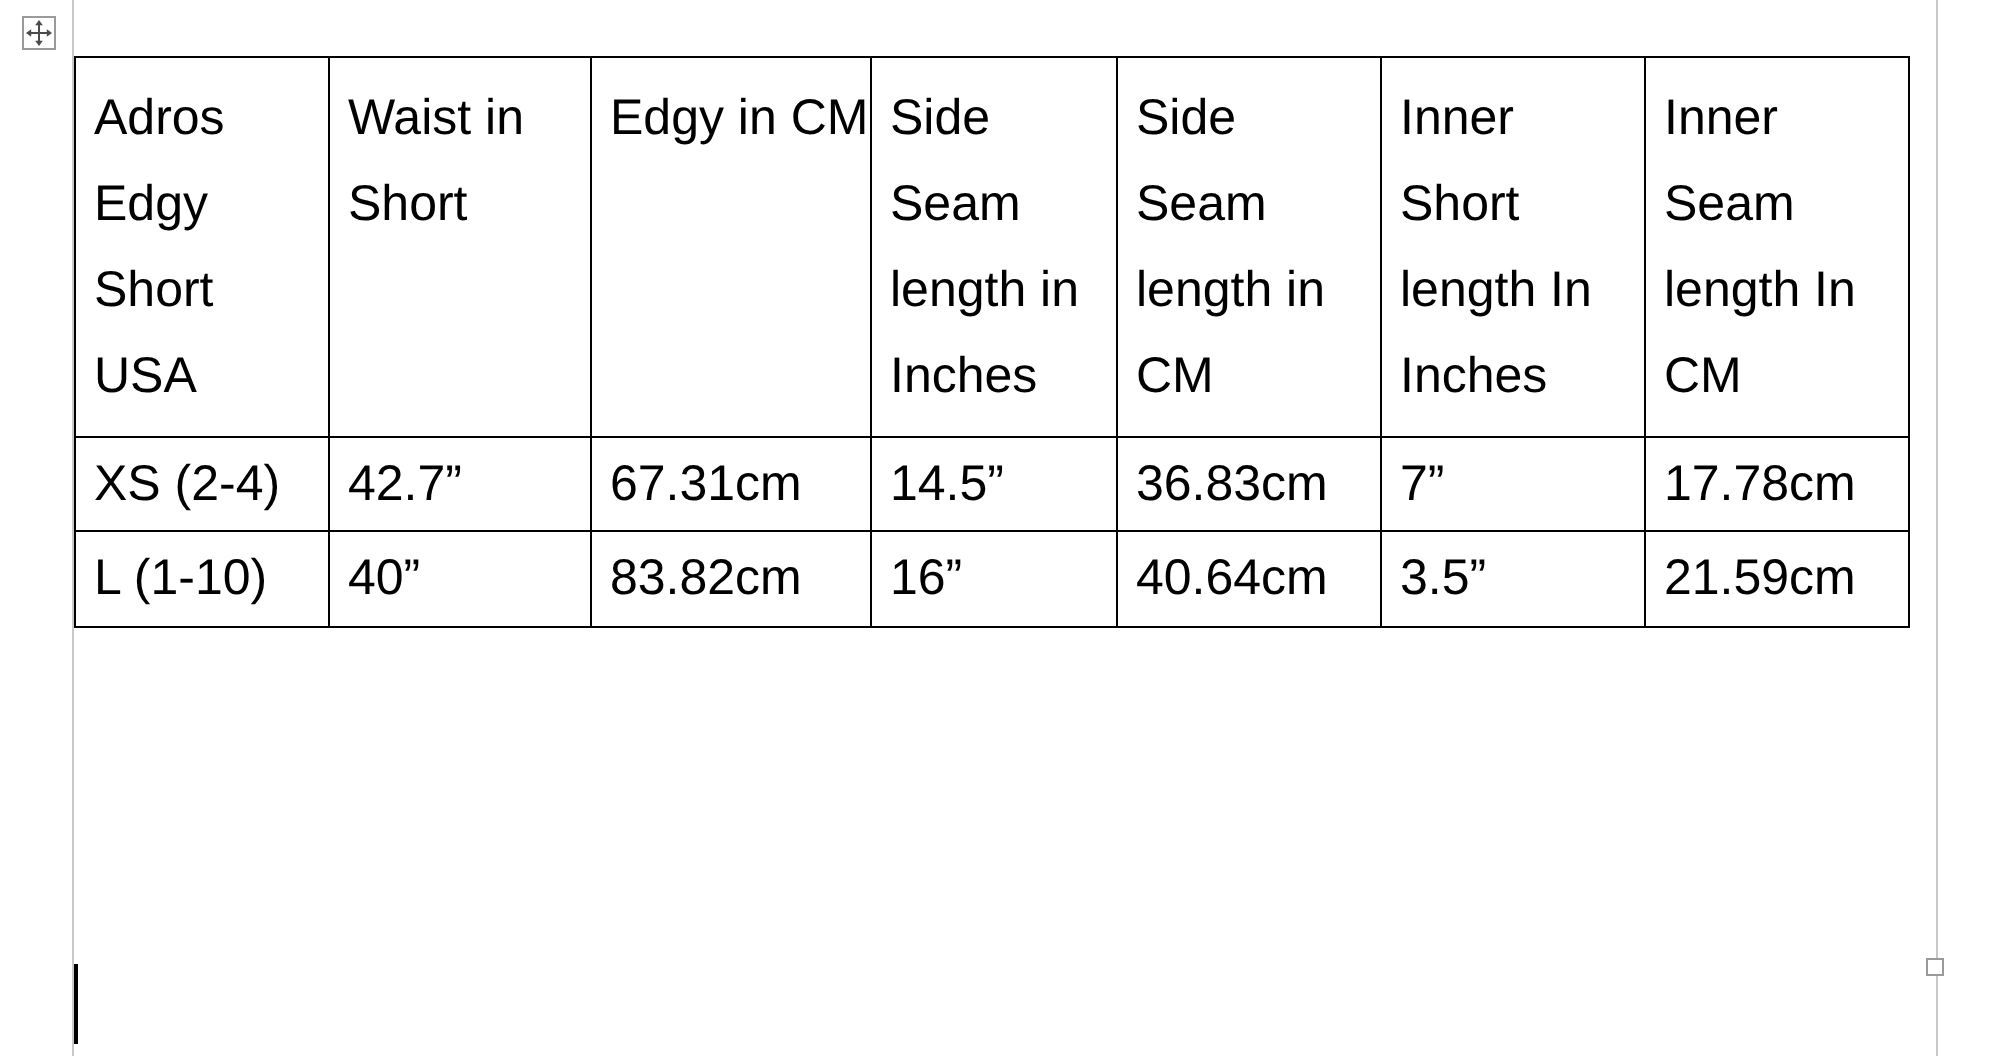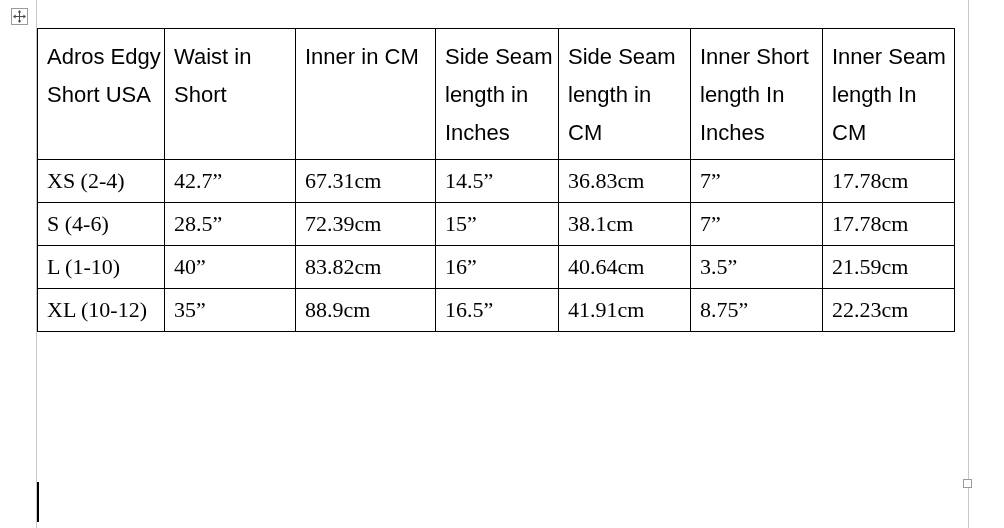--- a/index.html
+++ b/index.html
@@ -67,34 +67,33 @@
     top: 28px;
     border-collapse: collapse;
     table-layout: fixed;
     width: 917px;
     background: #ffffff;
   }
   table.size-table td {
     border: 1.6px solid #000000;
     vertical-align: top;
     padding: 7px 0 7px 9px;
-    font-size: 22px;
+    font-size: 25px;
     line-height: 1.72;
     color: #000000;
     font-family: "Liberation Sans", sans-serif;
   }
   table.size-table tr.header-row td {
     padding-top: 9px;
     padding-bottom: 8px;
   }
   table.size-table tr.data-row td {
     padding-top: 5px;
     padding-bottom: 5px;
     line-height: 1.45;
-    font-family: Liberation Serif, serif;
   }
   
   col.c0 { width: 127px; }
   col.c1 { width: 131px; }
   col.c2 { width: 140px; }
   col.c3 { width: 123px; }
   col.c4 { width: 132px; }
   col.c5 { width: 132px; }
   col.c6 { width: 132px; }
   
@@ -137,61 +136,43 @@
         <col class="c2">
         <col class="c3">
         <col class="c4">
         <col class="c5">
         <col class="c6">
     </colgroup>
     <tbody>
       <tr class="header-row">
         <td>Adros Edgy Short USA</td>
         <td>Waist in Short</td>
-        <td>Inner in CM</td>
+        <td>Edgy in CM</td>
         <td>Side Seam length in Inches</td>
         <td>Side Seam length in CM</td>
         <td>Inner Short length In Inches</td>
         <td>Inner Seam length In CM</td>
       </tr>
       <tr class="data-row">
         <td>XS (2-4)</td>
         <td>42.7”</td>
         <td>67.31cm</td>
         <td>14.5”</td>
         <td>36.83cm</td>
         <td>7”</td>
         <td>17.78cm</td>
       </tr>
       <tr class="data-row">
-        <td>S (4-6)</td>
-        <td>28.5”</td>
-        <td>72.39cm</td>
-        <td>15”</td>
-        <td>38.1cm</td>
-        <td>7”</td>
-        <td>17.78cm</td>
-      </tr>
-      <tr class="data-row">
         <td>L (1-10)</td>
         <td>40”</td>
         <td>83.82cm</td>
         <td>16”</td>
         <td>40.64cm</td>
         <td>3.5”</td>
         <td>21.59cm</td>
-      </tr>
-      <tr class="data-row">
-        <td>XL (10-12)</td>
-        <td>35”</td>
-        <td>88.9cm</td>
-        <td>16.5”</td>
-        <td>41.91cm</td>
-        <td>8.75”</td>
-        <td>22.23cm</td>
       </tr>
     </tbody>
   </table>
 
   <div class="cursor-line"></div>
   <div class="table-resize"></div>
 
 </div>
 
 </body></html>

